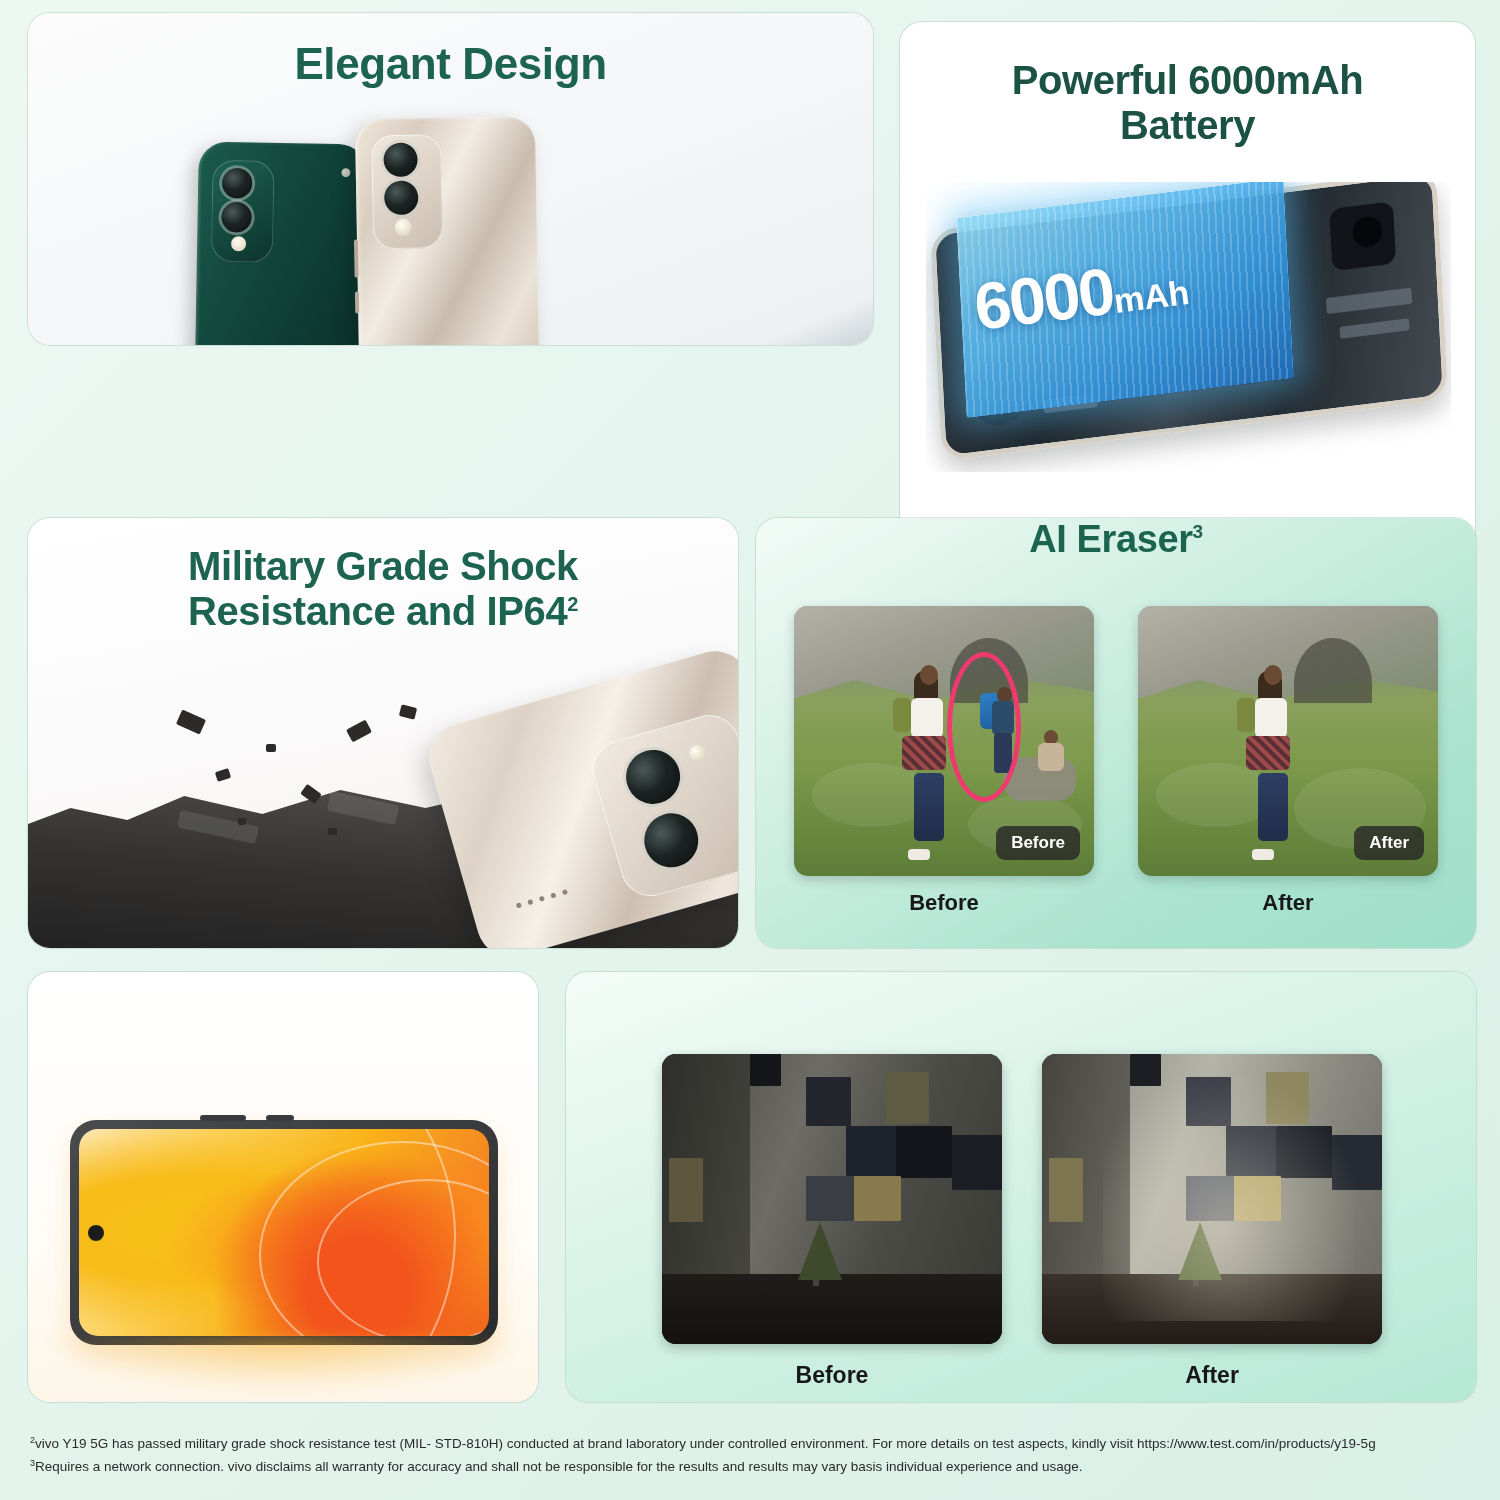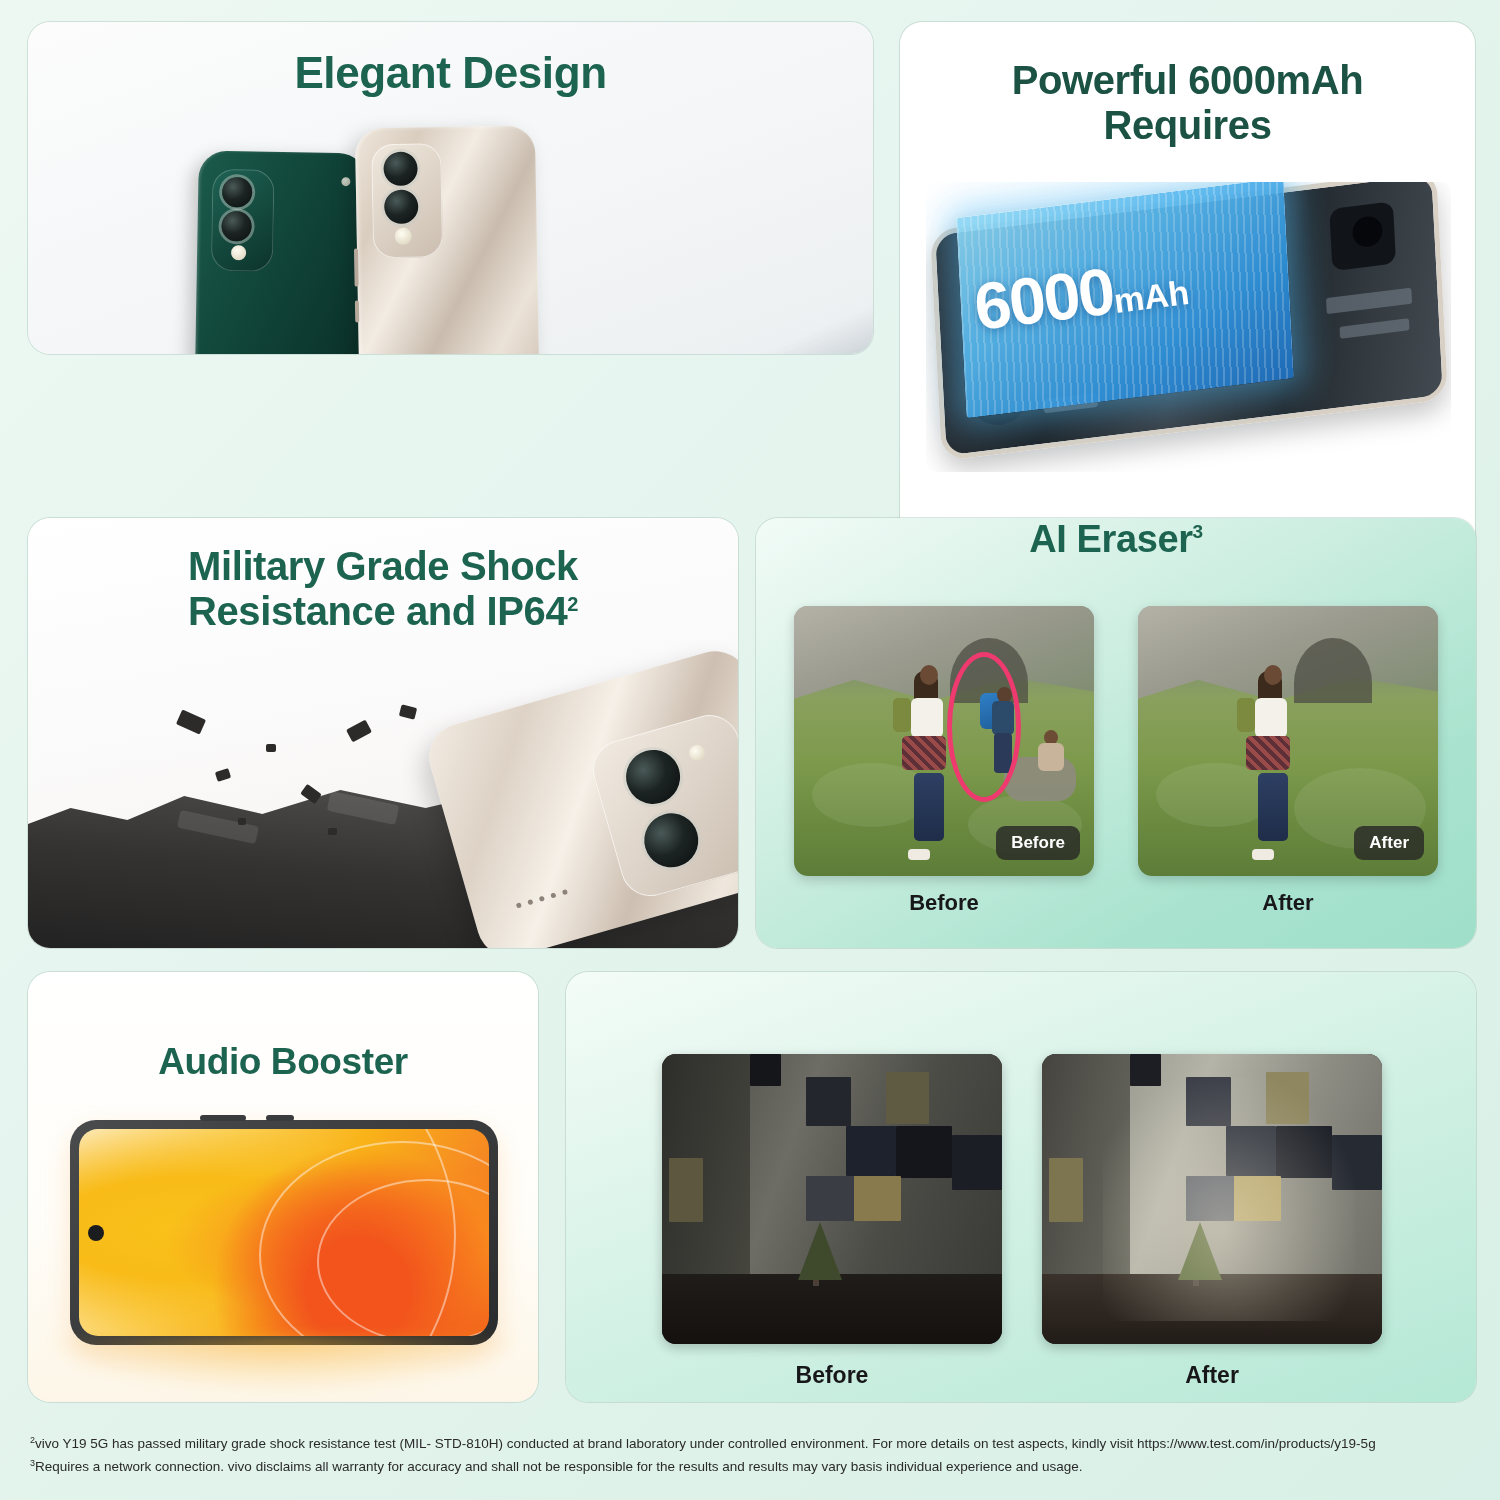--- a/index.html
+++ b/index.html
@@ -42,21 +42,21 @@
     line-height: 1.12;
   }
   .sup {
     font-size: 0.5em;
     vertical-align: super;
     font-weight: bold;
   }
 
   
   #panel-design {
-    left: 28px; top: 22px; width: 845px; height: 332px;
+    left: 28px; top: 13px; width: 845px; height: 332px;
     background: linear-gradient(160deg,#fcfcfc 0%, #f4f6f7 55%, #eceff1 100%);
   }
   #panel-design .panel-title {
     font-size: 44px;
     margin-top: 26px;
   }
   
   .swirl {
     position: absolute;
     border-radius: 50%;
@@ -584,21 +584,21 @@
       <div style="position:absolute;left:-3px;top:120px;width:4px;height:38px;background:#b6a99b;border-radius:2px;"></div>
       <div style="position:absolute;left:-3px;top:172px;width:4px;height:22px;background:#b6a99b;border-radius:2px;"></div>
       <span class="vivo-logo">vivo</span>
     </div>
 
   </section>
 
   <section class="panel" id="panel-battery">
     <h2 class="panel-title">
       <span>Powerful 6000mAh</span><br>
-      <span>Requires</span>
+      <span>Battery</span>
     </h2>
 
     <div class="battery-stage">
       <div class="phone-internals">
         <div class="internals-detail" style="right:40px;top:22px;width:64px;height:62px;border-radius:12px;background:#11151a;"></div>
         <div class="internals-detail" style="right:52px;top:34px;width:30px;height:30px;border-radius:50%;background:#05070a;"></div>
         <div class="internals-detail" style="right:26px;top:110px;width:86px;height:16px;"></div>
         <div class="internals-detail" style="right:30px;top:140px;width:70px;height:12px;"></div>
         <div class="internals-detail" style="left:26px;bottom:24px;width:60px;height:60px;border-radius:50%;background:#171b20;"></div>
         <div class="internals-detail" style="left:100px;bottom:30px;width:54px;height:14px;"></div>
@@ -701,21 +701,20 @@
         </div>
         <div class="photo-caption">After</div>
       </div>
 
     </div>
   </section>
 
   <section class="panel" id="panel-audio">
     <h2 class="panel-title">
       <br>
-      <span>Audio Booster</span>
     </h2>
 
     <div class="audio-phone">
       <div class="side-btn" style="left:130px;top:-5px;width:46px;height:6px;"></div>
       <div class="side-btn" style="left:196px;top:-5px;width:28px;height:6px;"></div>
       <div class="audio-screen">
         <div class="notch"></div>
         <div class="screen-arc" style="left:-26%;top:-58%;width:118%;height:220%;"></div>
         <div class="screen-arc" style="left:44%;top:6%;width:70%;height:110%;"></div>
         <div class="screen-arc" style="left:58%;top:24%;width:54%;height:80%;"></div>

